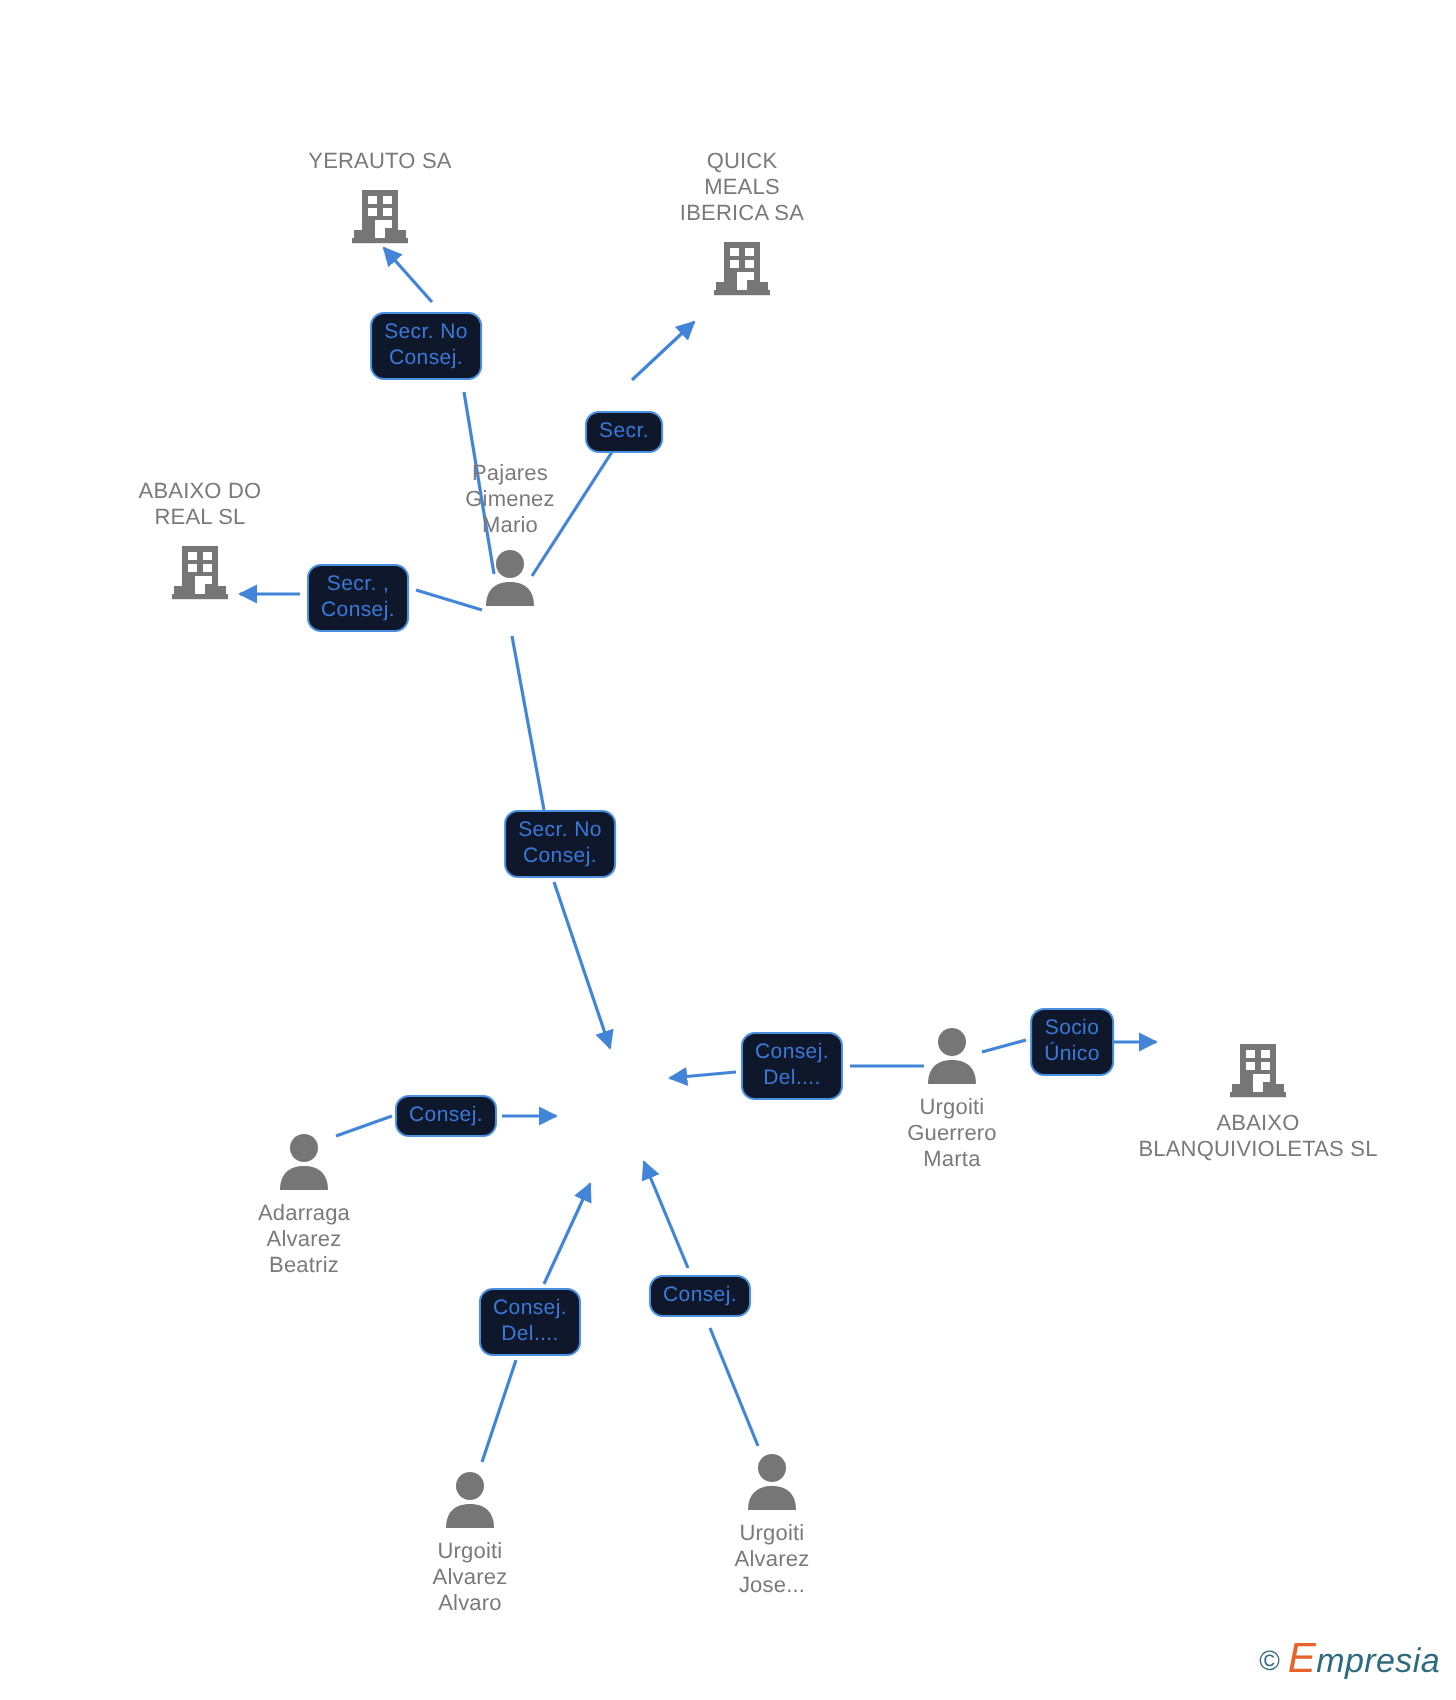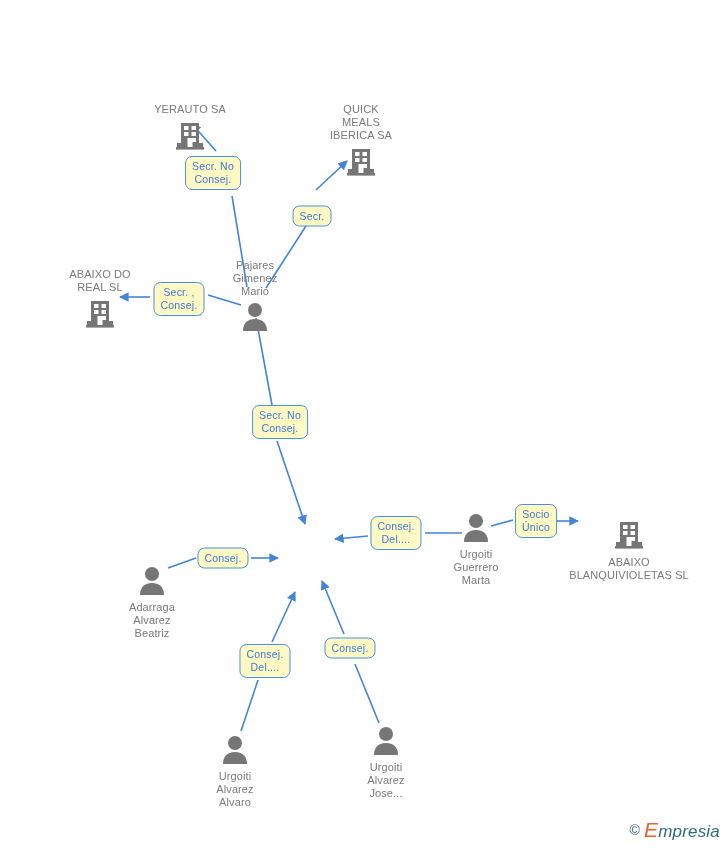--- a/index.html
+++ b/index.html
@@ -43,29 +43,29 @@
   .node .caption {
     font-size: 11px;
     line-height: 13px;
     color: #757575;
     text-align: center;
     white-space: pre-line;
     letter-spacing: .1px;
   }
   .node.company .caption { color: #7a7a7a; }
   .node.person  .caption { color: #7a7a7a; }
-  .node.label-above { flex-direction: column-reverse; margin-top: 28px; }
+  .node.label-above { flex-direction: column-reverse; }
   .node.label-above .caption { margin-bottom: 3px; }
   .node.label-below .caption { margin-top: 4px; }
 
   
   .rel {
     position: absolute;
     box-sizing: border-box;
-    background: #fef9c3;
+    background: #0f172a;
     border: 1.4px solid #4a90e2;
     border-radius: 7px;
     color: #3b78d8;
     font-size: 10.5px;
     line-height: 13px;
     text-align: center;
     padding: 3px 6px;
     white-space: pre-line;
     letter-spacing: .2px;
     transform: translate(-50%, -50%);
@@ -154,21 +154,21 @@
           <rect x="11" y="13" width="4.5" height="4"></rect>
           <rect x="18.5" y="13" width="4.5" height="4"></rect>
           <rect x="18.5" y="19" width="4.5" height="4"></rect>
           <rect x="14.5" y="19" width="5" height="9"></rect>
         </g>
       </svg>
     </span>
     <span class="caption">YERAUTO SA</span>
   </div>
 
-  <div class="node company label-above" style="left:361px; top:75px;">
+  <div class="node company label-above" style="left:371px; top:75px;">
     <span class="glyph">
       <svg width="34" height="34" viewBox="0 0 34 34" xmlns="http://www.w3.org/2000/svg">
         <g fill="#767676">
           <rect x="8" y="4" width="18" height="24"></rect>
           <rect x="4" y="24" width="26" height="4"></rect>
           <rect x="3" y="28" width="28" height="2.6"></rect>
         </g>
         <g fill="#ffffff">
           <rect x="11" y="7" width="4.5" height="4"></rect>
           <rect x="18.5" y="7" width="4.5" height="4"></rect>

